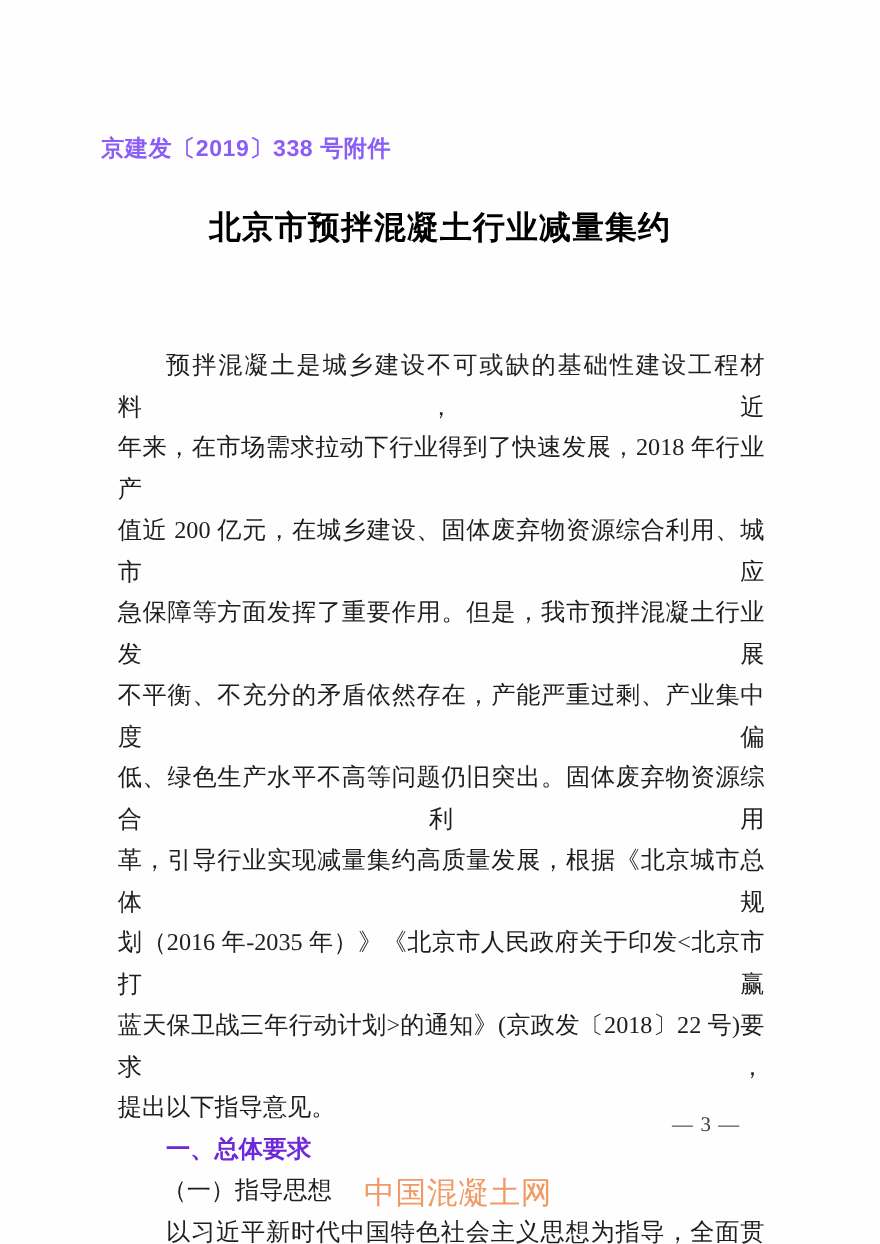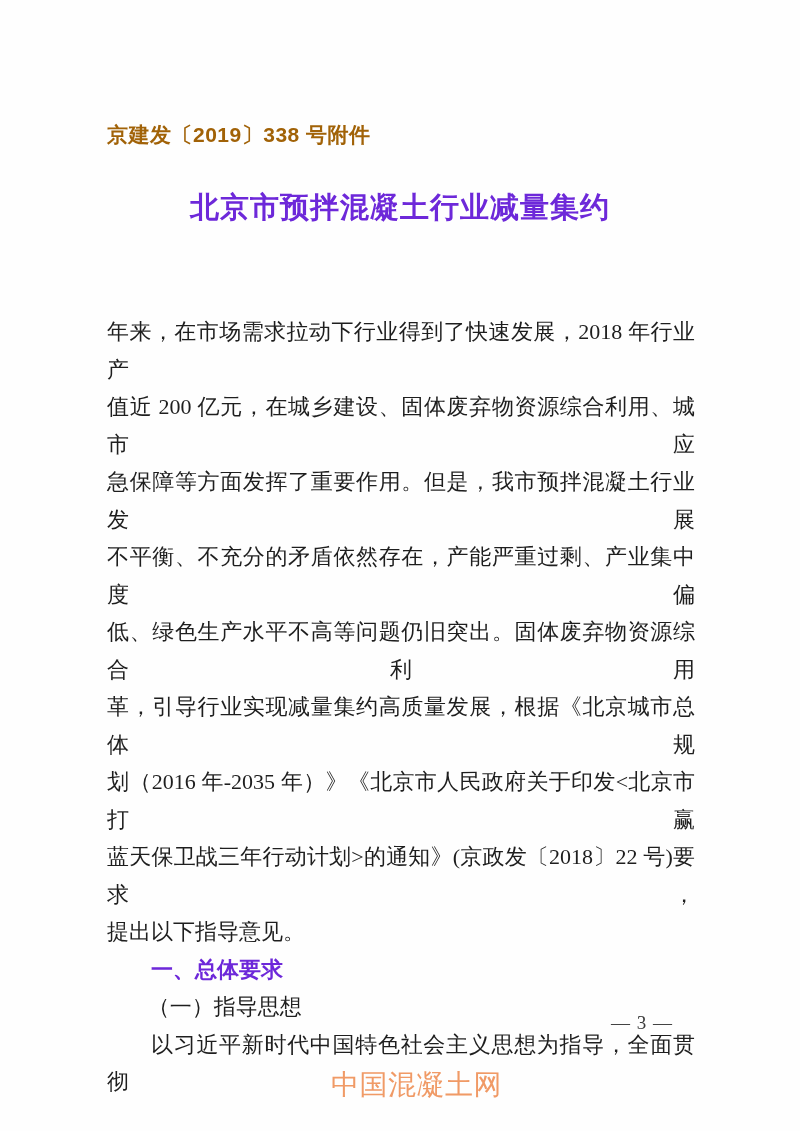--- a/index.html
+++ b/index.html
@@ -11,39 +11,39 @@
     position: relative;
     width: 800px;
     height: 1131px;
     background: #fefefe;
     overflow: hidden;
     font-family: "Liberation Serif", "DejaVu Serif", serif;
     color: #1e1e1e;
   }
   .doc-number {
     position: absolute;
-    left: 107px;
+    left: 92px;
     top: 121px;
     font-size: 21px;
     font-weight: bold;
     font-family: "Liberation Sans", "DejaVu Sans", sans-serif;
     letter-spacing: 0.5px;
-    color: #a16207;
+    color: #8b5cf6;
     white-space: nowrap;
   }
   .doc-title {
     position: absolute;
     left: 0;
     right: 0;
     top: 186px;
     text-align: center;
     font-weight: bold;
     font-size: 29px;
     line-height: 43px;
-    color: #6d28d9;
+    color: #000000;
     letter-spacing: 1px;
   }
   .body-block {
     position: absolute;
     left: 107px;
     top: 313px;
     width: 588px;
     font-size: 22px;
     line-height: 37.5px;
   }
@@ -95,20 +95,21 @@
 
 <div class="page">
 
   <div class="doc-number">京建发〔2019〕338 号附件</div>
 
   <div class="doc-title">
     <div>北京市预拌混凝土行业减量集约</div>
   </div>
 
   <div class="body-block">
+    <div class="line indent">预拌混凝土是城乡建设不可或缺的基础性建设工程材料，近</div>
     <div class="line">年来，在市场需求拉动下行业得到了快速发展，2018 年行业产</div>
     <div class="line">值近 200 亿元，在城乡建设、固体废弃物资源综合利用、城市应</div>
     <div class="line">急保障等方面发挥了重要作用。但是，我市预拌混凝土行业发展</div>
     <div class="line">不平衡、不充分的矛盾依然存在，产能严重过剩、产业集中度偏</div>
     <div class="line">低、绿色生产水平不高等问题仍旧突出。固体废弃物资源综合利用</div>
     <div class="line">革，引导行业实现减量集约高质量发展，根据《北京城市总体规</div>
     <div class="line">划（2016 年-2035 年）》《北京市人民政府关于印发&lt;北京市打赢</div>
     <div class="line">蓝天保卫战三年行动计划&gt;的通知》(京政发〔2018〕22 号)要求，</div>
     <div class="line no-just">提出以下指导意见。</div>
 

